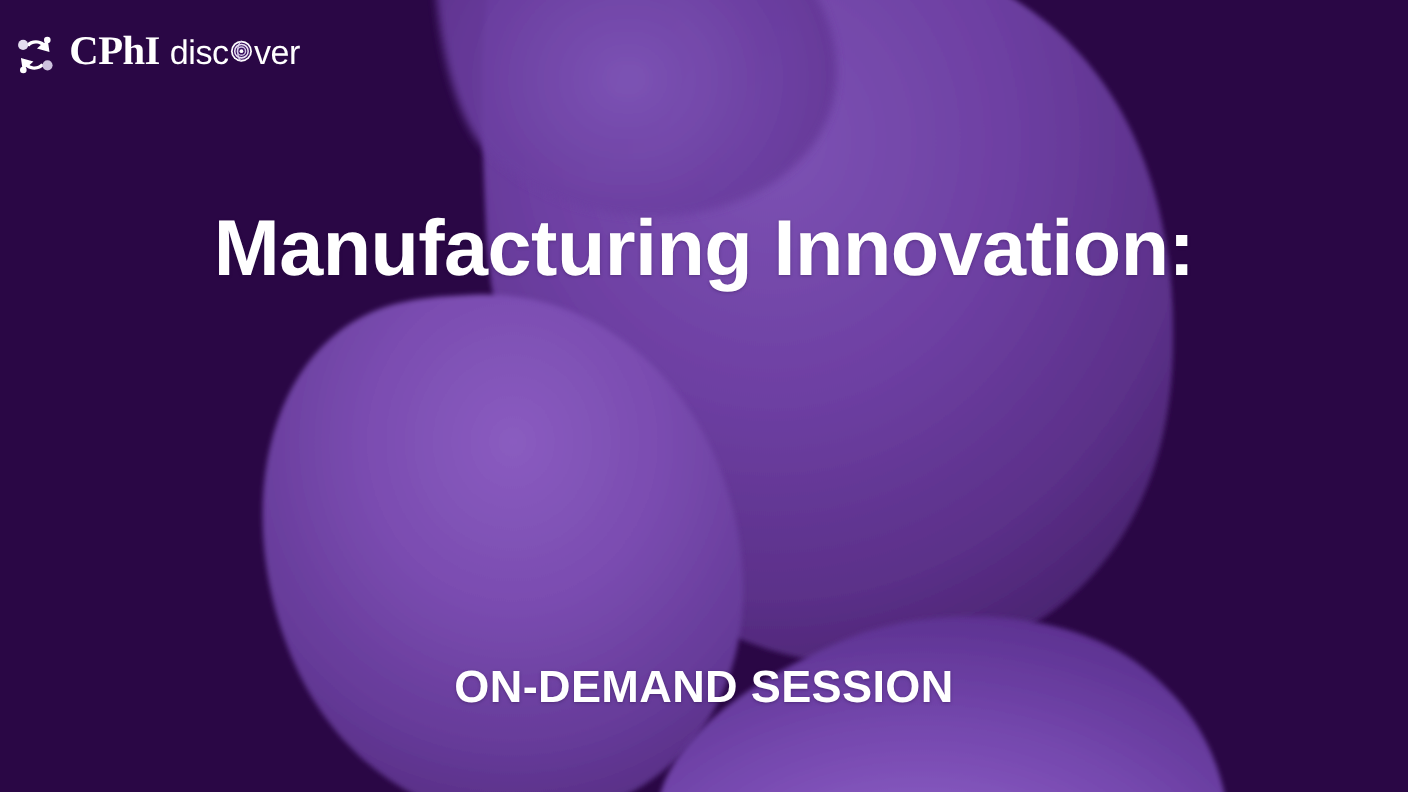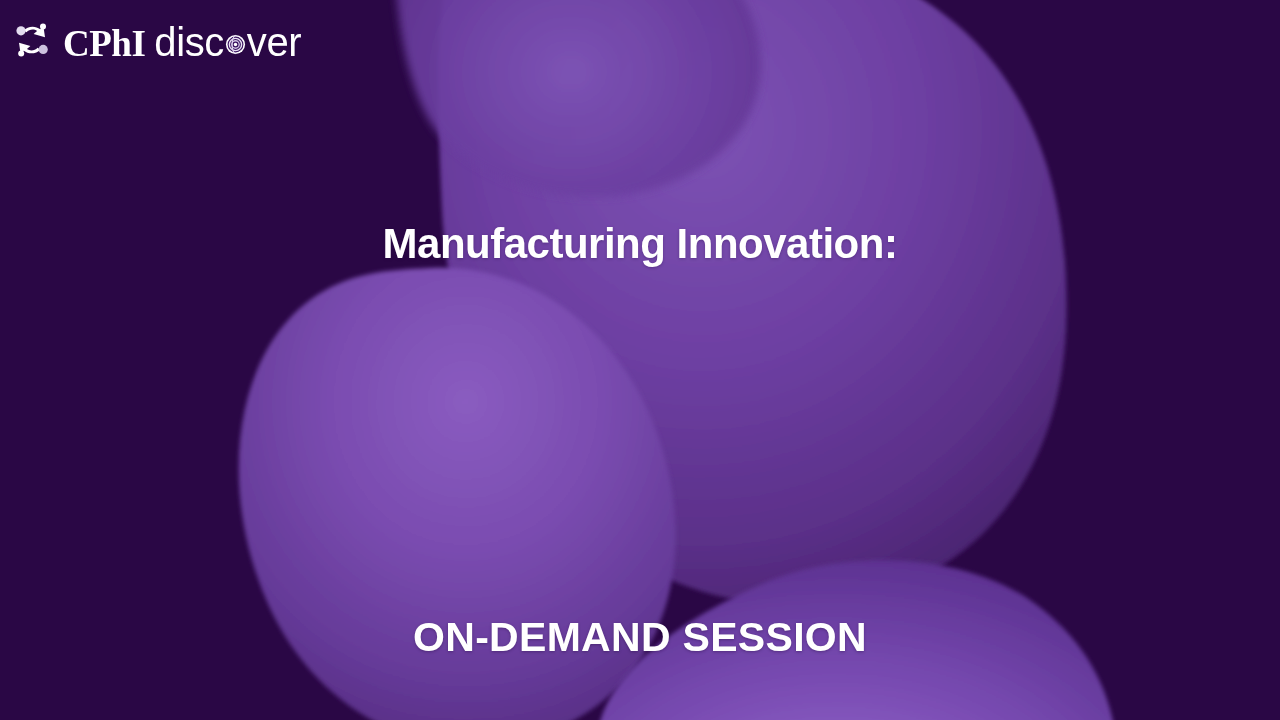--- a/index.html
+++ b/index.html
@@ -15,23 +15,23 @@
     position:absolute; inset:0;
     width:1280px; height:720px;
     overflow:hidden;
     background:#2a0745;
   }
   #bg-stage svg { display:block; width:1280px; height:720px; }
 
   
   #brand-logo {
     position:absolute;
-    left:10px; top:12px;
+    left:10px; top:28px;
     width:270px; height:50px;
-    display:flex; align-items:flex-end;
+    display:flex; align-items:flex-start;
     gap:9px;
     z-index:20;
   }
   #brand-logo .logo-mark { width:44px; height:44px; flex:0 0 44px; }
   #brand-logo .logo-words {
     display:flex; align-items:baseline; gap:0px;
     white-space:nowrap;
   }
   .logo-cphi {
     color:#ffffff;
@@ -42,21 +42,21 @@
     line-height:1;
   }
   .logo-discover-wrap {
     display:inline-flex; align-items:baseline;
     margin-left:9px;
   }
   .logo-discover-a, .logo-discover-b {
     color:#ffffff;
     font-family:"Liberation Sans", sans-serif;
     font-weight:400;
-    font-size:40px;
+    font-size:31px;
     letter-spacing:-0.4px;
     line-height:1;
   }
   .logo-globe {
     display:inline-block;
     width:21px; height:21px;
     position:relative;
     top:-1px;
     margin:0 1px;
   }
@@ -64,43 +64,42 @@
   
   #hero {
     position:absolute;
     left:0; top:0;
     width:1280px; height:720px;
     z-index:10;
     pointer-events:none;
   }
   #hero-title {
     position:absolute;
-    left:0; top:196px;
+    left:0; top:179px;
     width:1280px;
     text-align:center;
     color:#ffffff;
     font-weight:bold;
-    font-size:42px;
+    font-size:72px;
     line-height:95px;
     letter-spacing:-0.5px;
     text-shadow:0 1px 3px rgba(30,5,55,0.30);
   }
   #hero-title .tline { display:block; }
   #hero-subtitle {
     position:absolute;
     left:0; top:600px;
     width:1280px;
     text-align:center;
     color:#ffffff;
     font-weight:bold;
     font-size:41px;
     line-height:48px;
     letter-spacing:0.3px;
     text-shadow:0 1px 3px rgba(30,5,55,0.35);
-    margin-top:13px;
   }
 </style>
 </head>
 <body>
 
 <div id="bg-stage">
   <svg viewBox="0 0 1280 720" preserveAspectRatio="none">
     <defs>
 
       <radialGradient id="gBig" cx="42%" cy="30%" r="78%">

